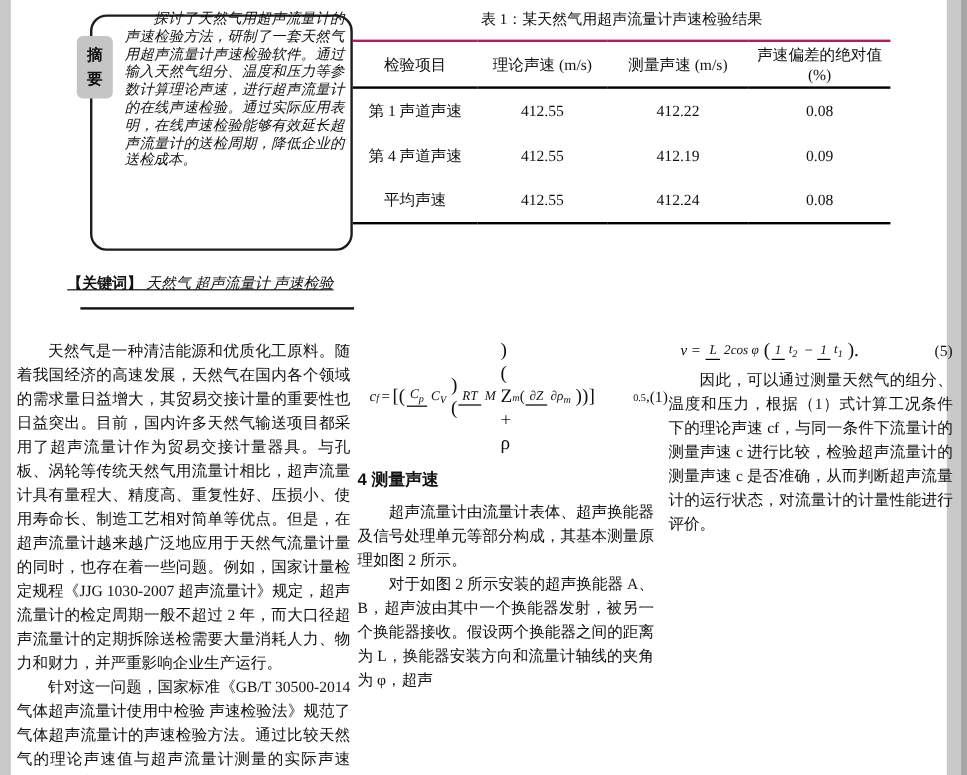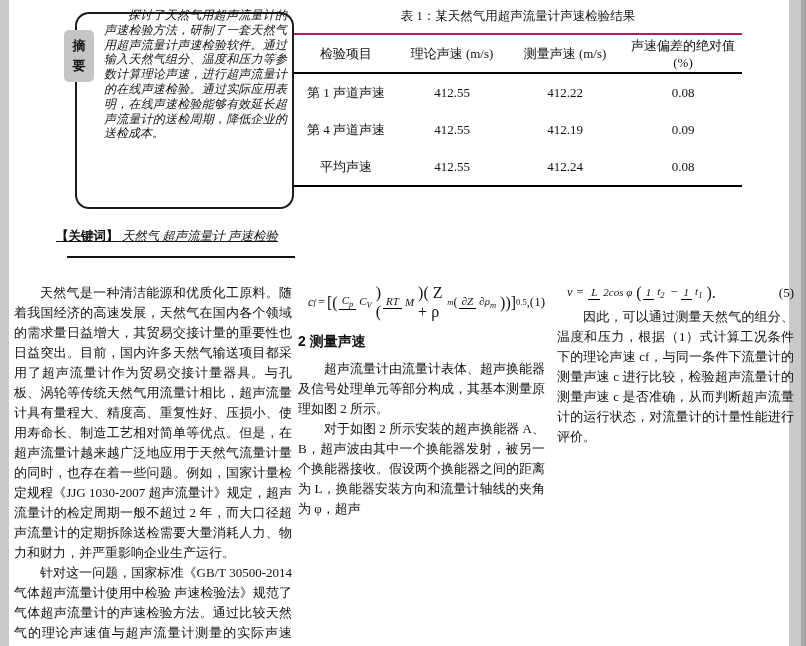--- a/index.html
+++ b/index.html
@@ -43,21 +43,21 @@
   .sec-heading{font-family:"Liberation Sans","DejaVu Sans",sans-serif;font-size:14px;font-weight:bold;
                margin:10px 0 8px 0;line-height:20px;}
   .col-right .sec-heading:first-child{margin-top:0;}
 
   
   .formula{display:flex;align-items:center;justify-content:space-between;margin:7px 0 5px 0;
            font-size:12.5px;line-height:1.2;}
   .f-body{display:inline-flex;align-items:center;padding-left:10px;}
   .f-body i{font-style:italic;}
   .formula sub{font-size:8.5px;font-style:italic;}
-  .f-exp{font-size:8.5px;}
+  .f-exp{font-size:8.5px;padding-left:32px;}
   .frac{display:inline-flex;flex-direction:row;align-items:center;font-size:11px;margin:0 1px;}
   .frac .num{display:block;border-bottom:1px solid #000;padding:0 3px;text-align:center;}
   .frac .den{display:block;padding:0 3px;text-align:center;}
   .f-br{font-size:16px;font-style:normal;}
   .f-op{margin:0 2px;}
   .f-label{font-style:normal;font-size:13px;}
 </style>
 </head>
 <body>
 
@@ -148,21 +148,21 @@
           <span class="num"><i>∂Z</i></span>
           <span class="den"><i>∂ρ</i><sub>m</sub></span>
         </span>
         <span class="f-br">))]</span>
           <sup class="f-exp">0.5</sup>
         <span> ,</span>
       </span>
       <span class="f-label">(1)</span>
     </div>
 
-    <h3 class="sec-heading">2 测量声速</h3>
+    <h3 class="sec-heading">4 测量声速</h3>
     <p class="body-para">超声流量计由流量计表体、超声换能器及信号处理单元等部分构成，其基本测量原理如图 2 所示。</p>
     <p class="body-para">对于如图 2 所示安装的超声换能器 A、B，超声波由其中一个换能器发射，被另一个换能器接收。假设两个换能器之间的距离为 L，换能器安装方向和流量计轴线的夹角为 φ，超声</p>
   </div>
 
   <div class="col col-right">
 
     <div class="formula">
       <span class="f-body">
         <i>v =</i>&nbsp;
         <span class="frac">

